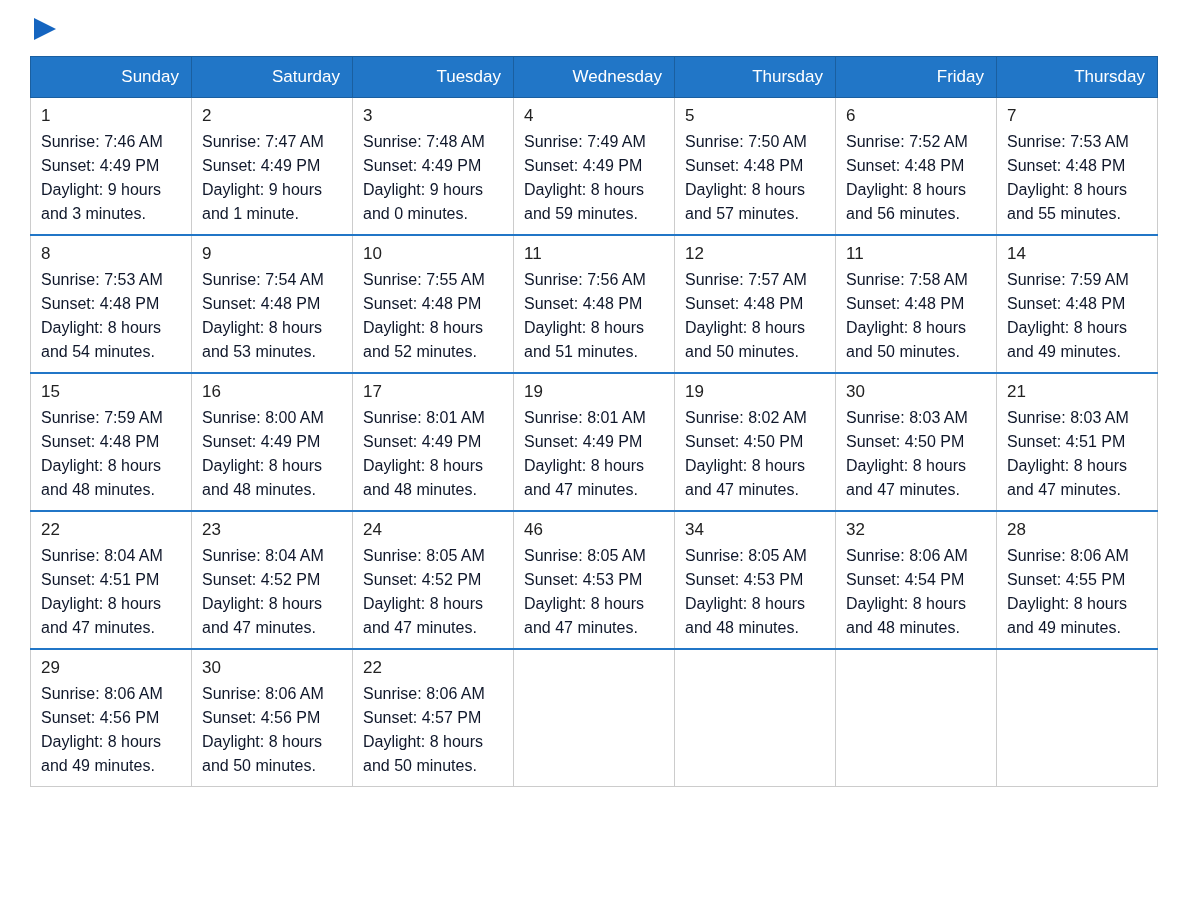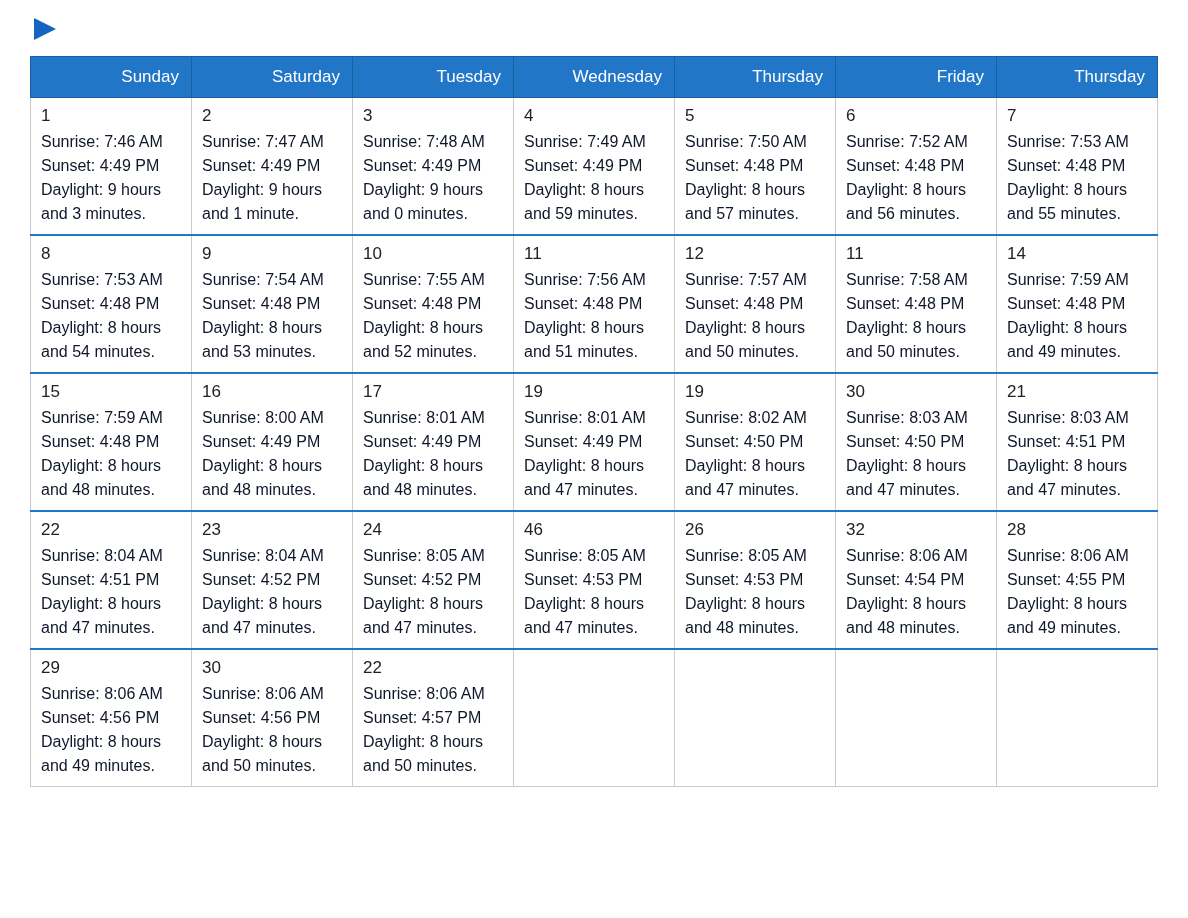--- a/index.html
+++ b/index.html
@@ -225,21 +225,21 @@
       </td>
         <td>
         <span class="day-number">24</span>
         <div class="day-info">Sunrise: 8:05 AM<br>Sunset: 4:52 PM<br>Daylight: 8 hours and 47 minutes.</div>
       </td>
         <td>
         <span class="day-number">46</span>
         <div class="day-info">Sunrise: 8:05 AM<br>Sunset: 4:53 PM<br>Daylight: 8 hours and 47 minutes.</div>
       </td>
         <td>
-        <span class="day-number">26</span>
+        <span class="day-number">34</span>
         <div class="day-info">Sunrise: 8:05 AM<br>Sunset: 4:53 PM<br>Daylight: 8 hours and 48 minutes.</div>
       </td>
         <td>
         <span class="day-number">32</span>
         <div class="day-info">Sunrise: 8:06 AM<br>Sunset: 4:54 PM<br>Daylight: 8 hours and 48 minutes.</div>
       </td>
         <td>
         <span class="day-number">28</span>
         <div class="day-info">Sunrise: 8:06 AM<br>Sunset: 4:55 PM<br>Daylight: 8 hours and 49 minutes.</div>
       </td>

